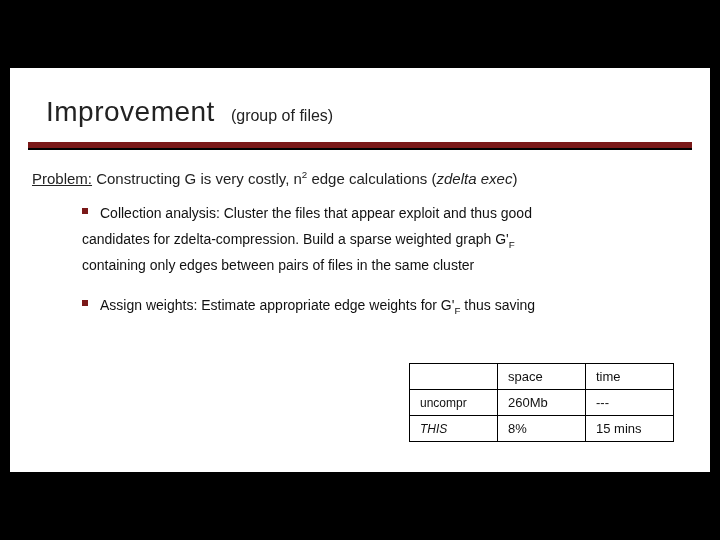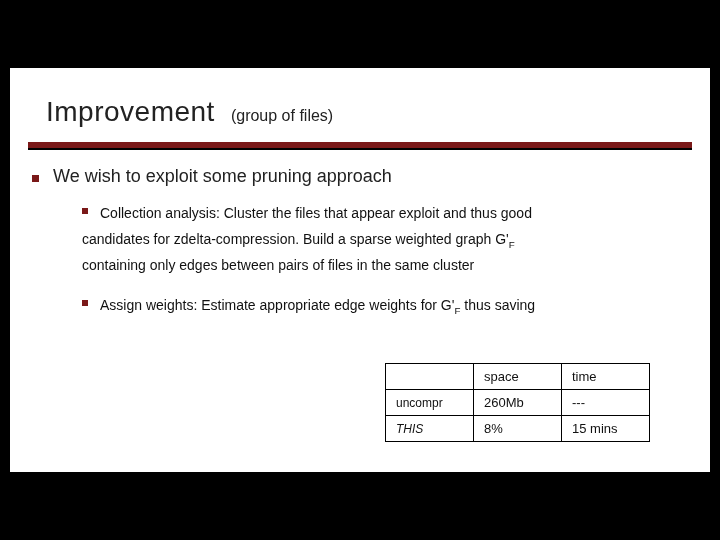--- a/index.html
+++ b/index.html
@@ -60,21 +60,21 @@
     padding: 14px 40px 0 72px;
     font-size: 14px;
     line-height: 1.85;
     color: #111;
   }
   .sub-bullet .row1 { display: flex; align-items: flex-start; }
   .sub-bullet b { font-weight: 400; }
   .subsup { font-size: 0.7em; vertical-align: sub; line-height: 0; }
   .table-wrap {
     position: absolute;
-    right: 60px;
+    right: 36px;
     bottom: 30px;
     margin-top: 20px;
   }
   table { border-collapse: collapse; }
   td {
     border: 1.5px solid #000;
     font-size: 13px;
     padding: 5px 10px;
     min-width: 88px;
     color: #111;
@@ -88,25 +88,24 @@
 
 <div class="slide">
 
   <div class="title-row">
     <span class="title-main">Improvement</span>
     <span class="title-sub">(group of files)</span>
   </div>
 
   <div class="rule"></div>
 
+  <div class="problem">
+    <span class="label">Problem:</span><span> Constructing G is very costly, n</span><span class="sup">2</span><span> edge calculations (</span><span class="italic">zdelta exec</span><span>)</span>
+  </div>
 
-  <div class="bullet-row">
-    <span class="sq"></span>
-    <span class="b1-text">We wish to exploit some pruning approach</span>
-  </div>
 
   <div class="sub-bullet">
     <div class="row1">
       <span class="sq-sm"></span>
       <span><b>Collection analysis</b><span>: Cluster the files that appear exploit and thus good</span></span>
     </div>
     <div><span>candidates for zdelta-compression. Build a sparse weighted graph G'</span><span class="subsup">F</span></div>
     <div>containing only edges between pairs of files in the same cluster</div>
   </div>
 

